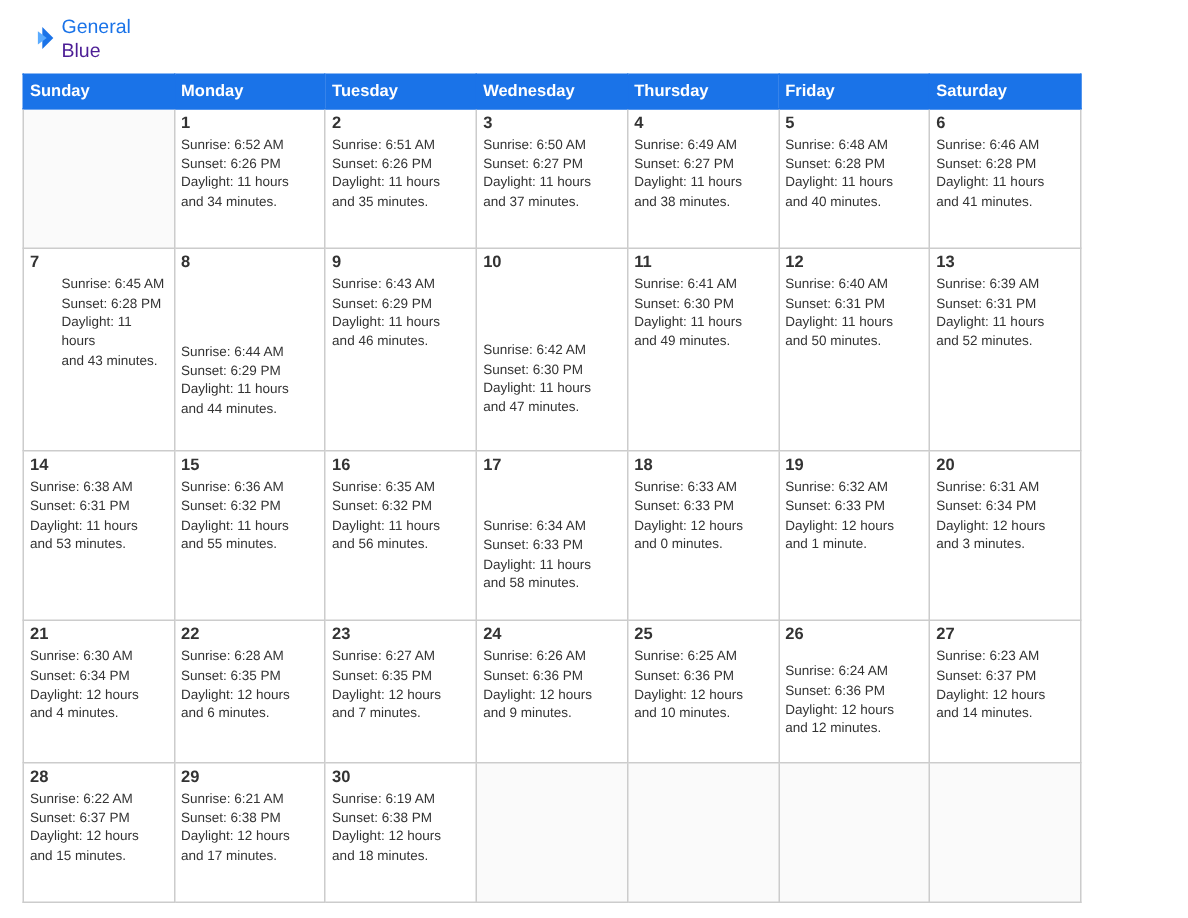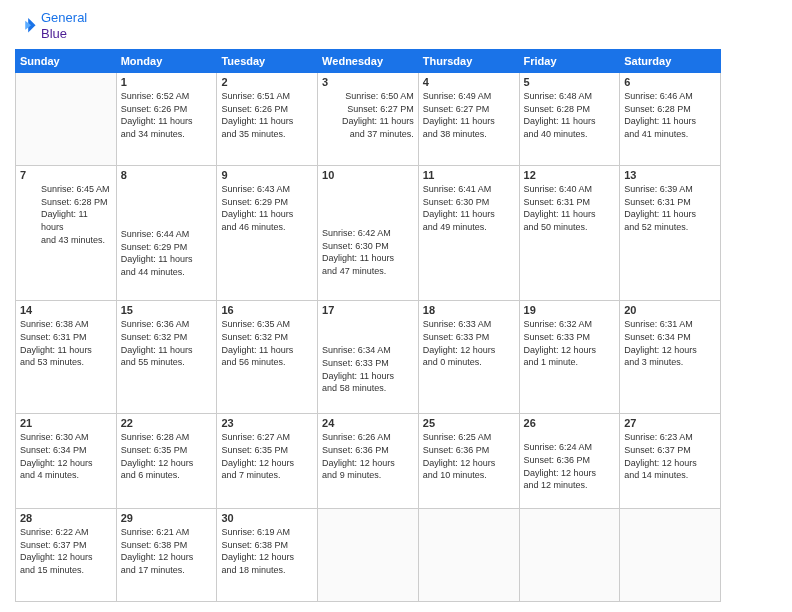--- a/index.html
+++ b/index.html
@@ -133,21 +133,21 @@
           </td>
           <td>
             <span class="day-num">2</span>
             <div class="day-info" style="white-space: pre-line;">Sunrise: 6:51 AM
 Sunset: 6:26 PM
 Daylight: 11 hours
 and 35 minutes.</div>
           </td>
           <td>
             <span class="day-num">3</span>
-            <div class="day-info" style="white-space: pre-line; text-align: right;">Sunrise: 6:50 AM
+            <div class="day-info" style="white-space: pre-line;">Sunrise: 6:50 AM
 Sunset: 6:27 PM
 Daylight: 11 hours
 and 37 minutes.</div>
           </td>
           <td>
             <span class="day-num">4</span>
             <div class="day-info" style="white-space: pre-line;">Sunrise: 6:49 AM
 Sunset: 6:27 PM
 Daylight: 11 hours
 and 38 minutes.</div>

